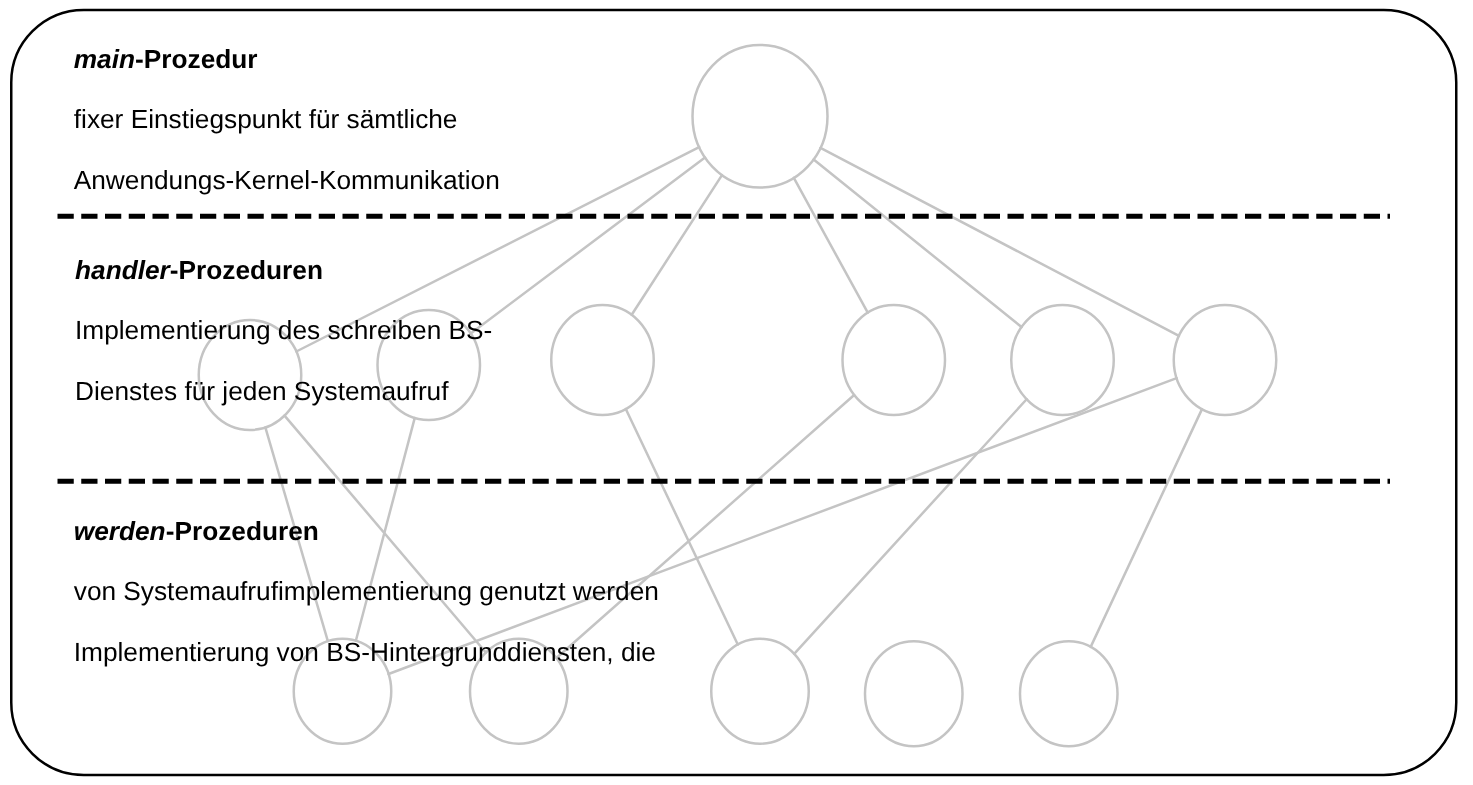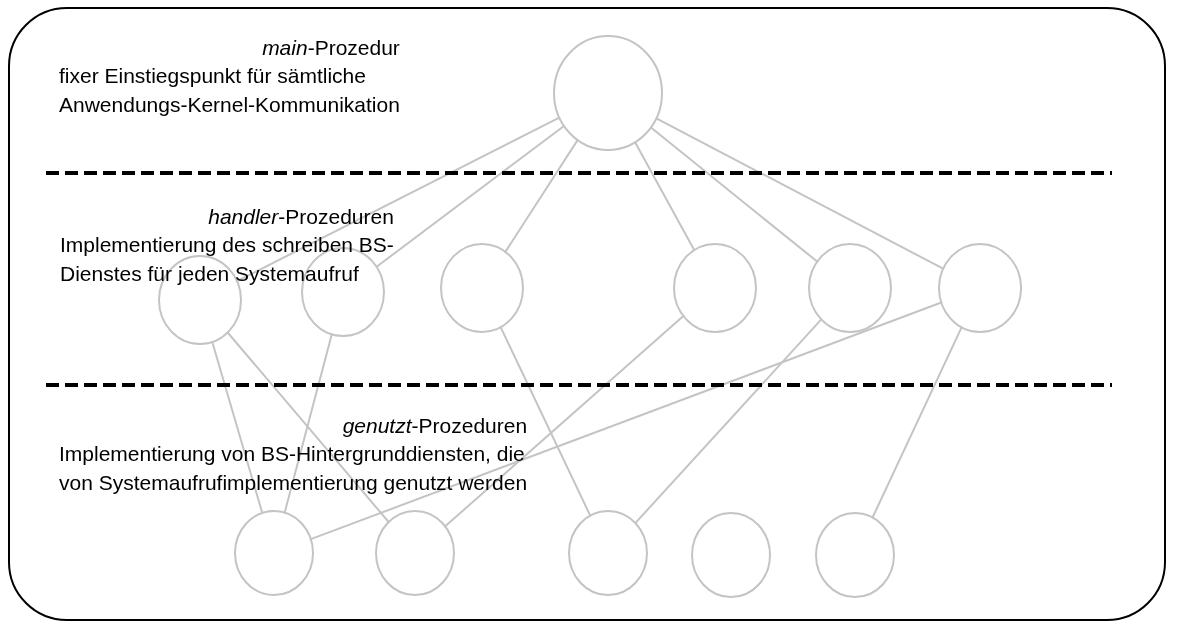--- a/index.html
+++ b/index.html
@@ -23,34 +23,34 @@
     top: 0;
     width: 1178px;
     height: 628px;
   }
   .text-block {
     position: absolute;
     z-index: 5;
   }
   .tb-heading {
     font-size: 21px;
-    font-weight: normal;
+    font-weight: bold;
     color: #000000;
     line-height: 27px;
     white-space: nowrap;
-    text-align: right;
   }
   .tb-heading .em {
     font-style: italic;
   }
   .tb-body {
     font-size: 21px;
     color: #000000;
     line-height: 29px;
     white-space: pre;
+    margin-top: 20px;
   }
   #block-main   { left: 59px; top: 34px; }
   #block-handler{ left: 60px; top: 203px; }
   #block-utility{ left: 59px; top: 412px; }
 </style>
 </head>
 <body>
 
 <div id="canvas">
 
@@ -105,19 +105,19 @@
   <div class="text-block" id="block-handler">
     <div class="tb-heading">
       <span class="em">handler</span><span>-Prozeduren</span>
     </div>
     <div class="tb-body">Implementierung des schreiben BS-</div>
     <div class="tb-body">Dienstes für jeden Systemaufruf</div>
   </div>
 
   <div class="text-block" id="block-utility">
     <div class="tb-heading">
-      <span class="em">genutzt</span><span>-Prozeduren</span>
+      <span class="em">werden</span><span>-Prozeduren</span>
     </div>
+    <div class="tb-body">von Systemaufrufimplementierung genutzt werden</div>
     <div class="tb-body">Implementierung von BS-Hintergrunddiensten, die</div>
-    <div class="tb-body">von Systemaufrufimplementierung genutzt werden</div>
   </div>
 
 </div>
 
 </body></html>

